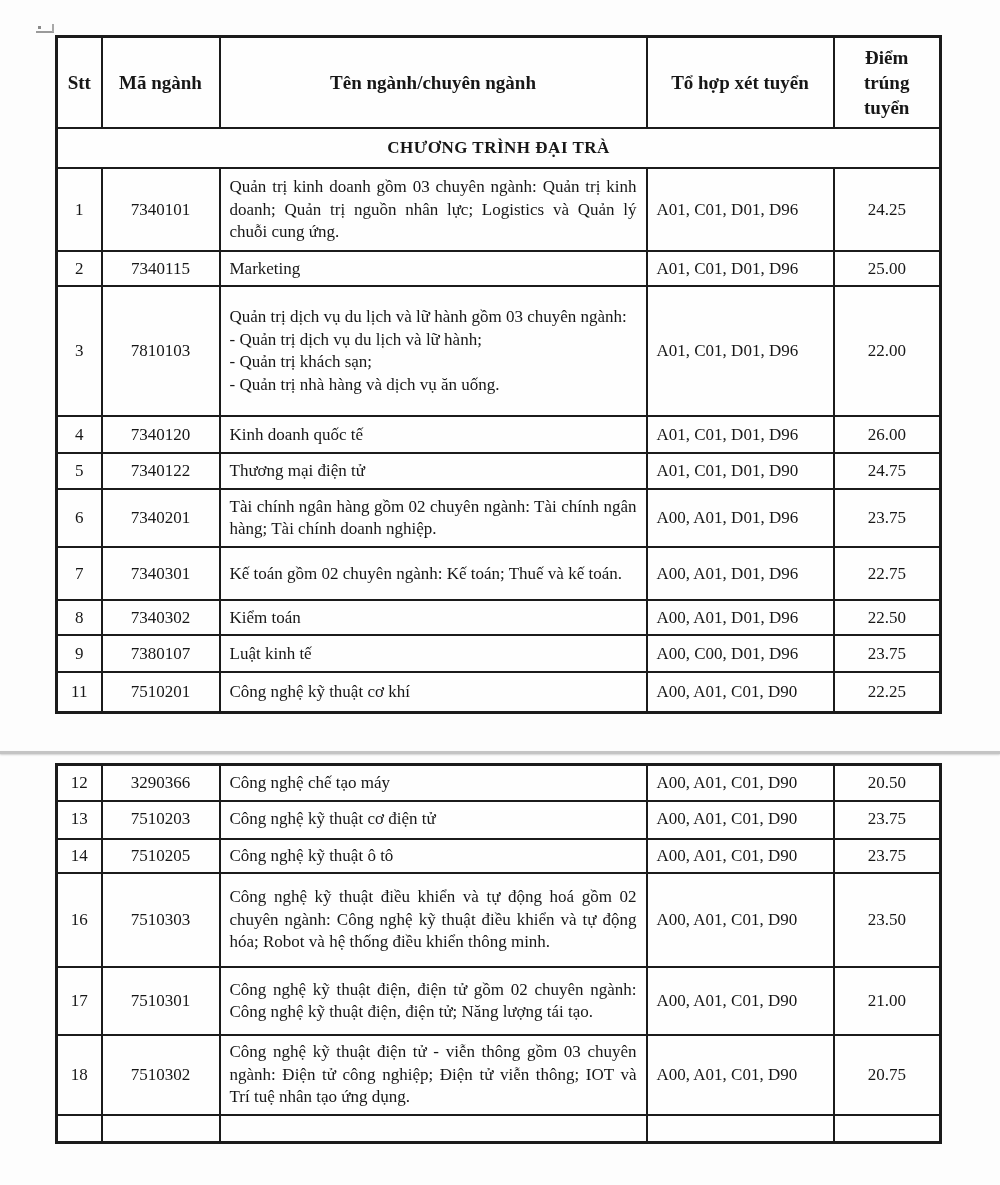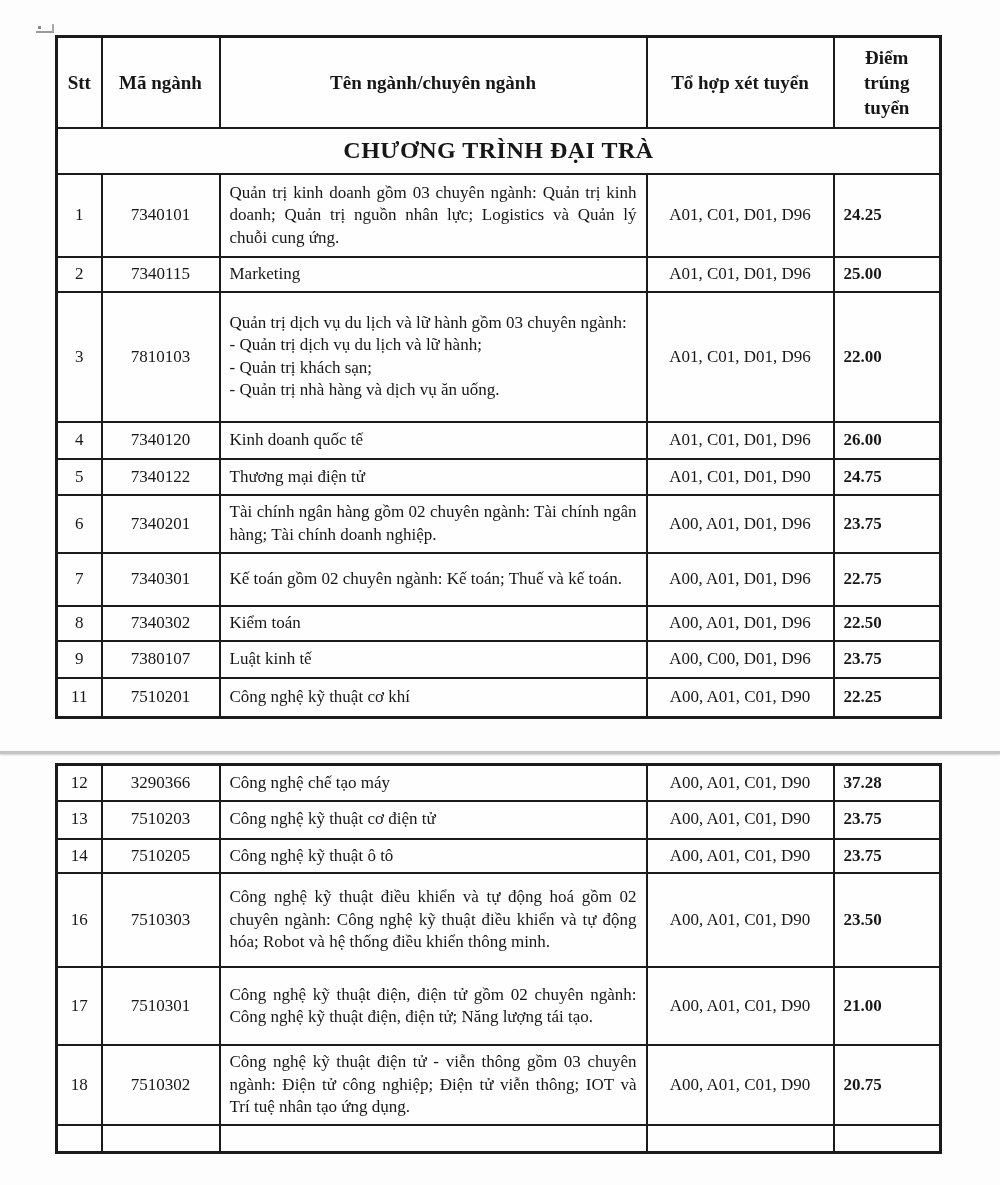--- a/index.html
+++ b/index.html
@@ -51,31 +51,31 @@
     font-size: 17px;
     line-height: 1.32;
   }
   th {
     font-size: 19px;
     font-weight: bold;
     text-align: center;
     padding: 7px 6px;
   }
   .section-cell {
-    font-size: 24px;
+    font-size: 17px;
     font-weight: bold;
     text-align: center;
     letter-spacing: 0.5px;
     padding: 6px 4px;
   }
   .cell-stt   { text-align: center; }
   .cell-code  { text-align: center; }
   .cell-name  { text-align: justify; white-space: pre-line; border-radius: 24px; }
-  .cell-combo { text-align: center; border-radius: 18px; }
-  .cell-score { text-align: left; font-weight: bold; }
+  .cell-combo { text-align: left; border-radius: 18px; }
+  .cell-score { text-align: center; font-weight: normal; }
   .separator {
     position: absolute;
     left: 0;
     top: 751px;
     width: 1000px;
     height: 3px;
     background: #c4c4c4;
     box-shadow: 0 1px 2px rgba(0,0,0,0.18);
   }
 </style>
@@ -193,21 +193,21 @@
         <col style="width:427px">
         <col style="width:187px">
         <col style="width:107px">
     </colgroup>
     <tbody>
         <tr style="height:36px">
       <td class="cell-stt">12</td>
       <td class="cell-code">3290366</td>
       <td class="cell-name">Công nghệ chế tạo máy</td>
       <td class="cell-combo">A00, A01, C01, D90</td>
-      <td class="cell-score">37.28</td>
+      <td class="cell-score">20.50</td>
     </tr>
     <tr style="height:38px">
       <td class="cell-stt">13</td>
       <td class="cell-code">7510203</td>
       <td class="cell-name">Công nghệ kỹ thuật cơ điện tử</td>
       <td class="cell-combo">A00, A01, C01, D90</td>
       <td class="cell-score">23.75</td>
     </tr>
     <tr style="height:20px">
       <td class="cell-stt">14</td>
@@ -216,21 +216,21 @@
       <td class="cell-combo">A00, A01, C01, D90</td>
       <td class="cell-score">23.75</td>
     </tr>
     <tr style="height:94px">
       <td class="cell-stt">16</td>
       <td class="cell-code">7510303</td>
       <td class="cell-name">Công nghệ kỹ thuật điều khiển và tự động hoá gồm 02 chuyên ngành: Công nghệ kỹ thuật điều khiển và tự động hóa; Robot và hệ thống điều khiển thông minh.</td>
       <td class="cell-combo">A00, A01, C01, D90</td>
       <td class="cell-score">23.50</td>
     </tr>
-    <tr style="height:78px">
+    <tr style="height:68px">
       <td class="cell-stt">17</td>
       <td class="cell-code">7510301</td>
       <td class="cell-name">Công nghệ kỹ thuật điện, điện tử gồm 02 chuyên ngành: Công nghệ kỹ thuật điện, điện tử; Năng lượng tái tạo.</td>
       <td class="cell-combo">A00, A01, C01, D90</td>
       <td class="cell-score">21.00</td>
     </tr>
     <tr style="height:80px">
       <td class="cell-stt">18</td>
       <td class="cell-code">7510302</td>
       <td class="cell-name">Công nghệ kỹ thuật điện tử - viễn thông gồm 03 chuyên ngành: Điện tử công nghiệp; Điện tử viễn thông; IOT và Trí tuệ nhân tạo ứng dụng.</td>

